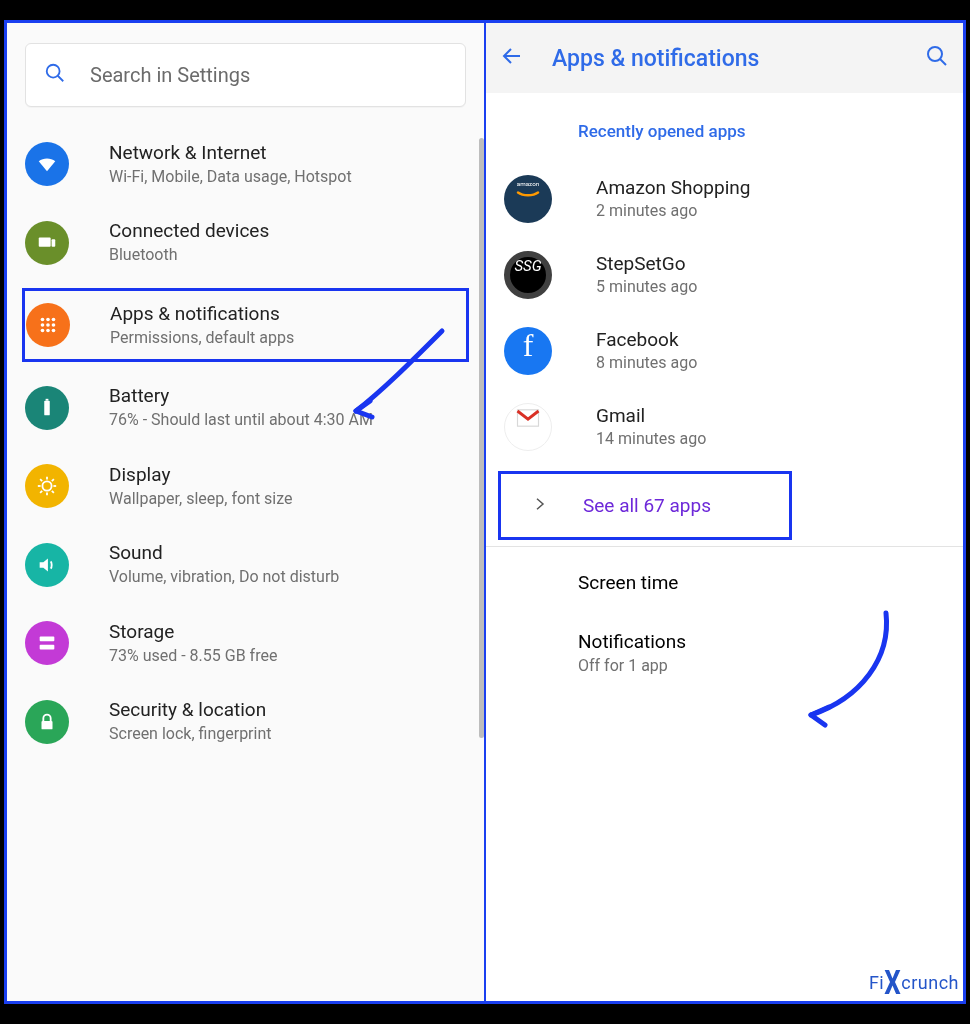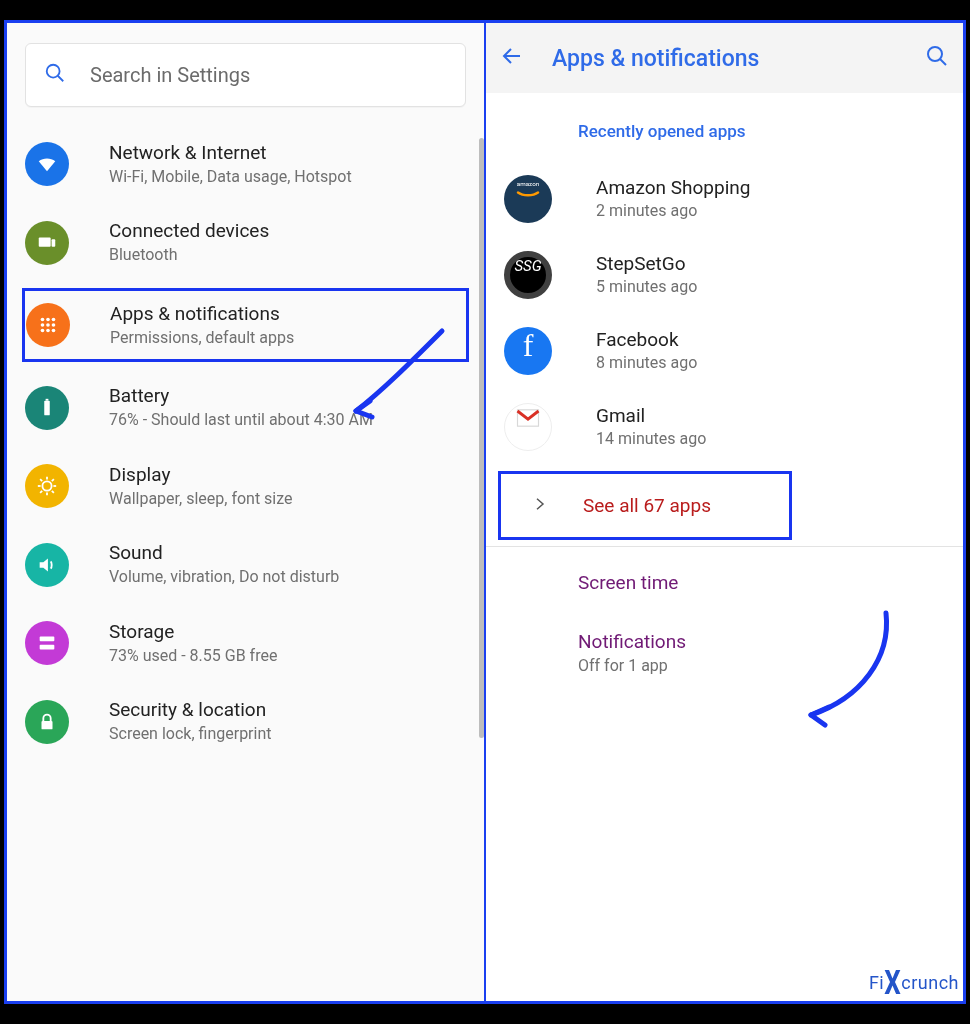--- a/index.html
+++ b/index.html
@@ -27,24 +27,24 @@
   .rhead { height: 70px; display: flex; align-items: center; padding: 0 14px; background: #f4f4f4; gap: 28px; }
   .rhead .back svg, .rhead .srch svg { width: 24px; height: 24px; stroke: #2f6be8; stroke-width: 2; fill: none; }
   .rhead .title { font-size: 23px; font-weight: 500; color: #2f6be8; flex: 1; }
   .section-label { font-size: 17px; font-weight: 500; color: #2f6be8; padding: 28px 0 20px 92px; }
   .a-item { display: flex; align-items: center; padding: 14px 18px 14px 18px; gap: 28px; }
   .a-item .aic { width: 48px; height: 48px; border-radius: 50%; display: flex; justify-content: center; flex-shrink: 0; color: #fff; font-weight: 400; }
   .a-item .txt .ttl { font-size: 19px; }
   .a-item .txt .sub { font-size: 16px; }
   .see-all { display: flex; align-items: center; padding: 20px 0 20px 30px; gap: 34px; border: 3px solid #1935f0; margin: 6px 16px 0 12px; width: 294px; }
   .chev svg { width: 18px; height: 18px; stroke: #555; stroke-width: 2; fill: none; }
-  .see-all .lab { font-size: 19px; color: #b91c1c; }
+  .see-all .lab { font-size: 19px; color: #6d28d9; }
   .divider { border-top: 1px solid #e3e3e3; margin-top: 6px; }
   .plain { padding: 24px 0 24px 92px; }
-  .plain .ttl { font-size: 19px; color: #701a75; }
+  .plain .ttl { font-size: 19px; color: #000000; }
   .plain .sub { font-size: 16px; color: #707070; margin-top: 2px; }
   
   .ic-blue  { background: #1a73e8; }
   .ic-olive { background: #6a8f2a; }
   .ic-orange{ background: #f7711a; }
   .ic-teal  { background: #1a8577; }
   .ic-yel   { background: #f2b400; }
   .ic-cyan  { background: #17b5a5; }
   .ic-mag   { background: #c33ad6; }
   .ic-green { background: #2aa658; }

